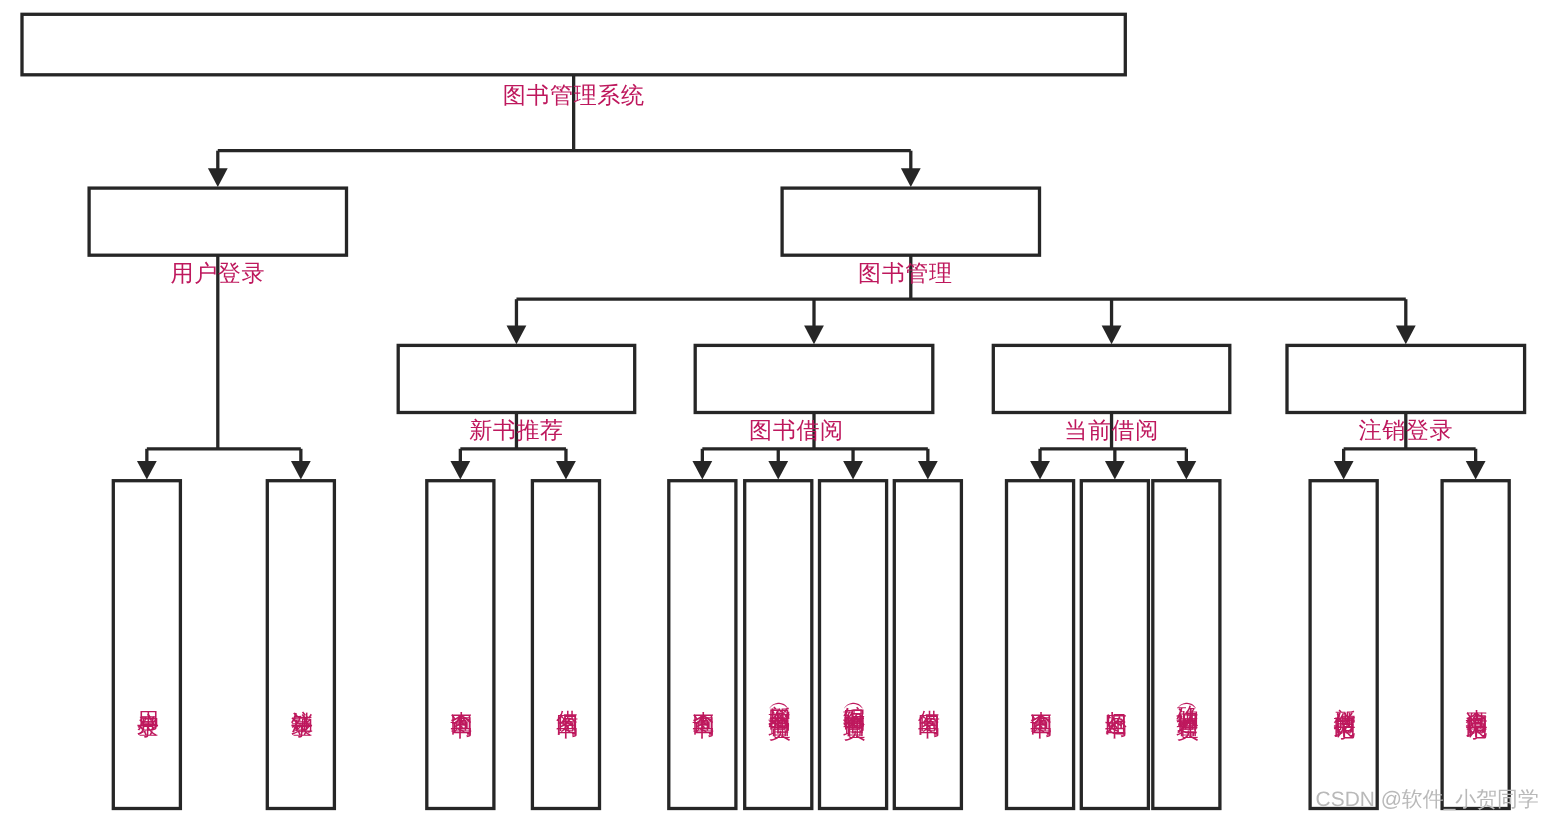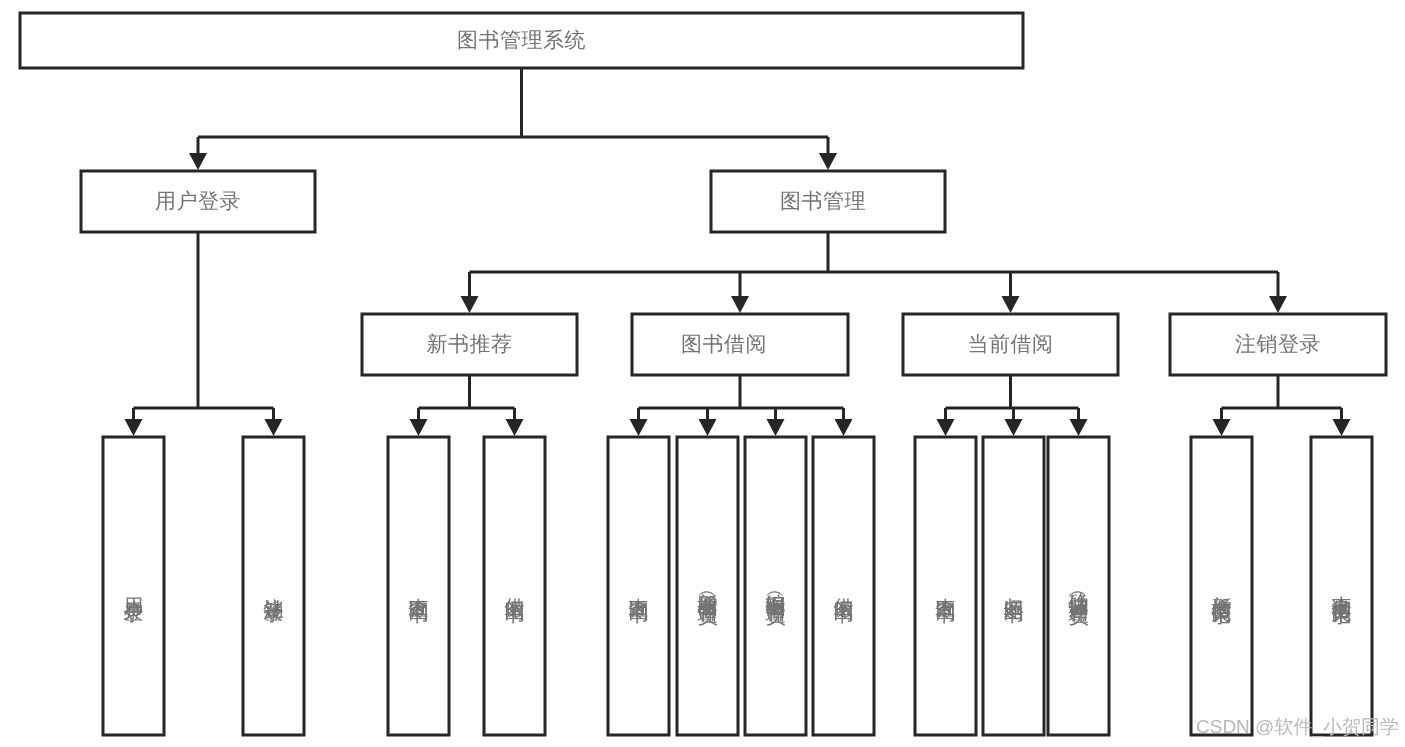--- a/index.html
+++ b/index.html
@@ -39,28 +39,29 @@
   }
   .arrow-head {
     fill: #262626;
     stroke: none;
   }
   .node-label {
     position: absolute;
     display: flex;
     align-items: center;
     justify-content: center;
-    color: #737373;
+    color: #be185d;
     font-family: "Liberation Sans", "DejaVu Sans", sans-serif;
     font-size: 21px;
     line-height: 1.16;
     letter-spacing: 0.5px;
     white-space: pre;
     pointer-events: none;
     user-select: none;
+    margin-top: 48px;
   }
   .node-label.vertical {
     writing-mode: vertical-rl;
     text-orientation: upright;
     font-size: 20px;
     letter-spacing: 2px;
   }
   .watermark {
     position: absolute;
     color: #b9b9b9;

